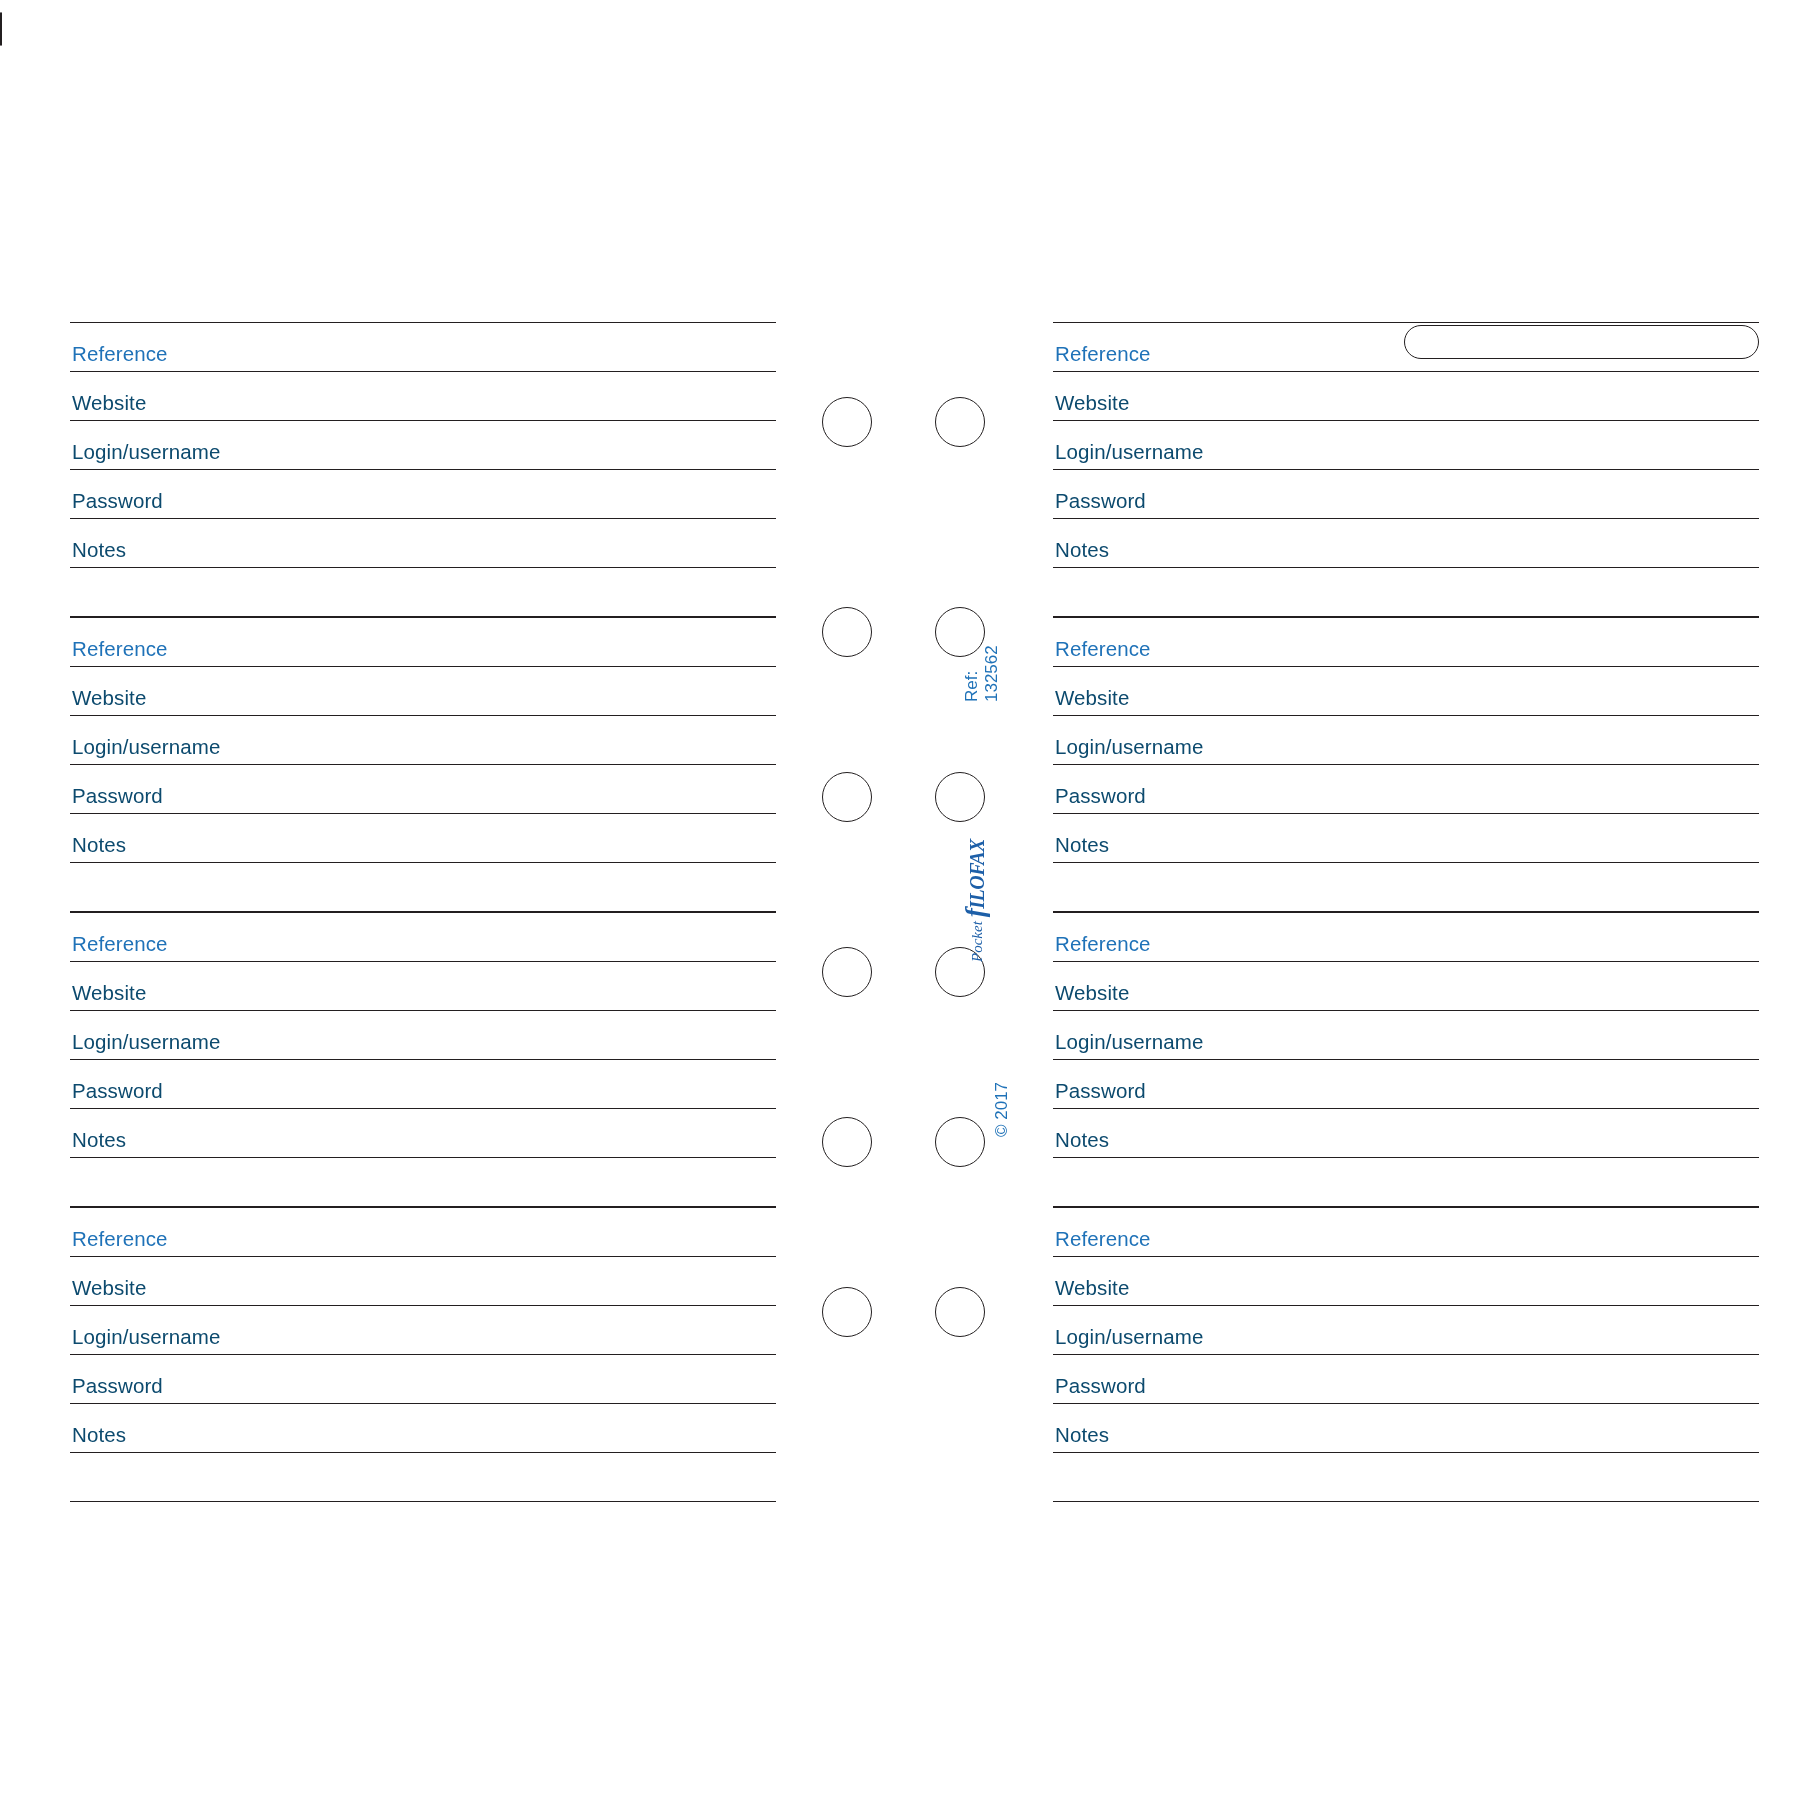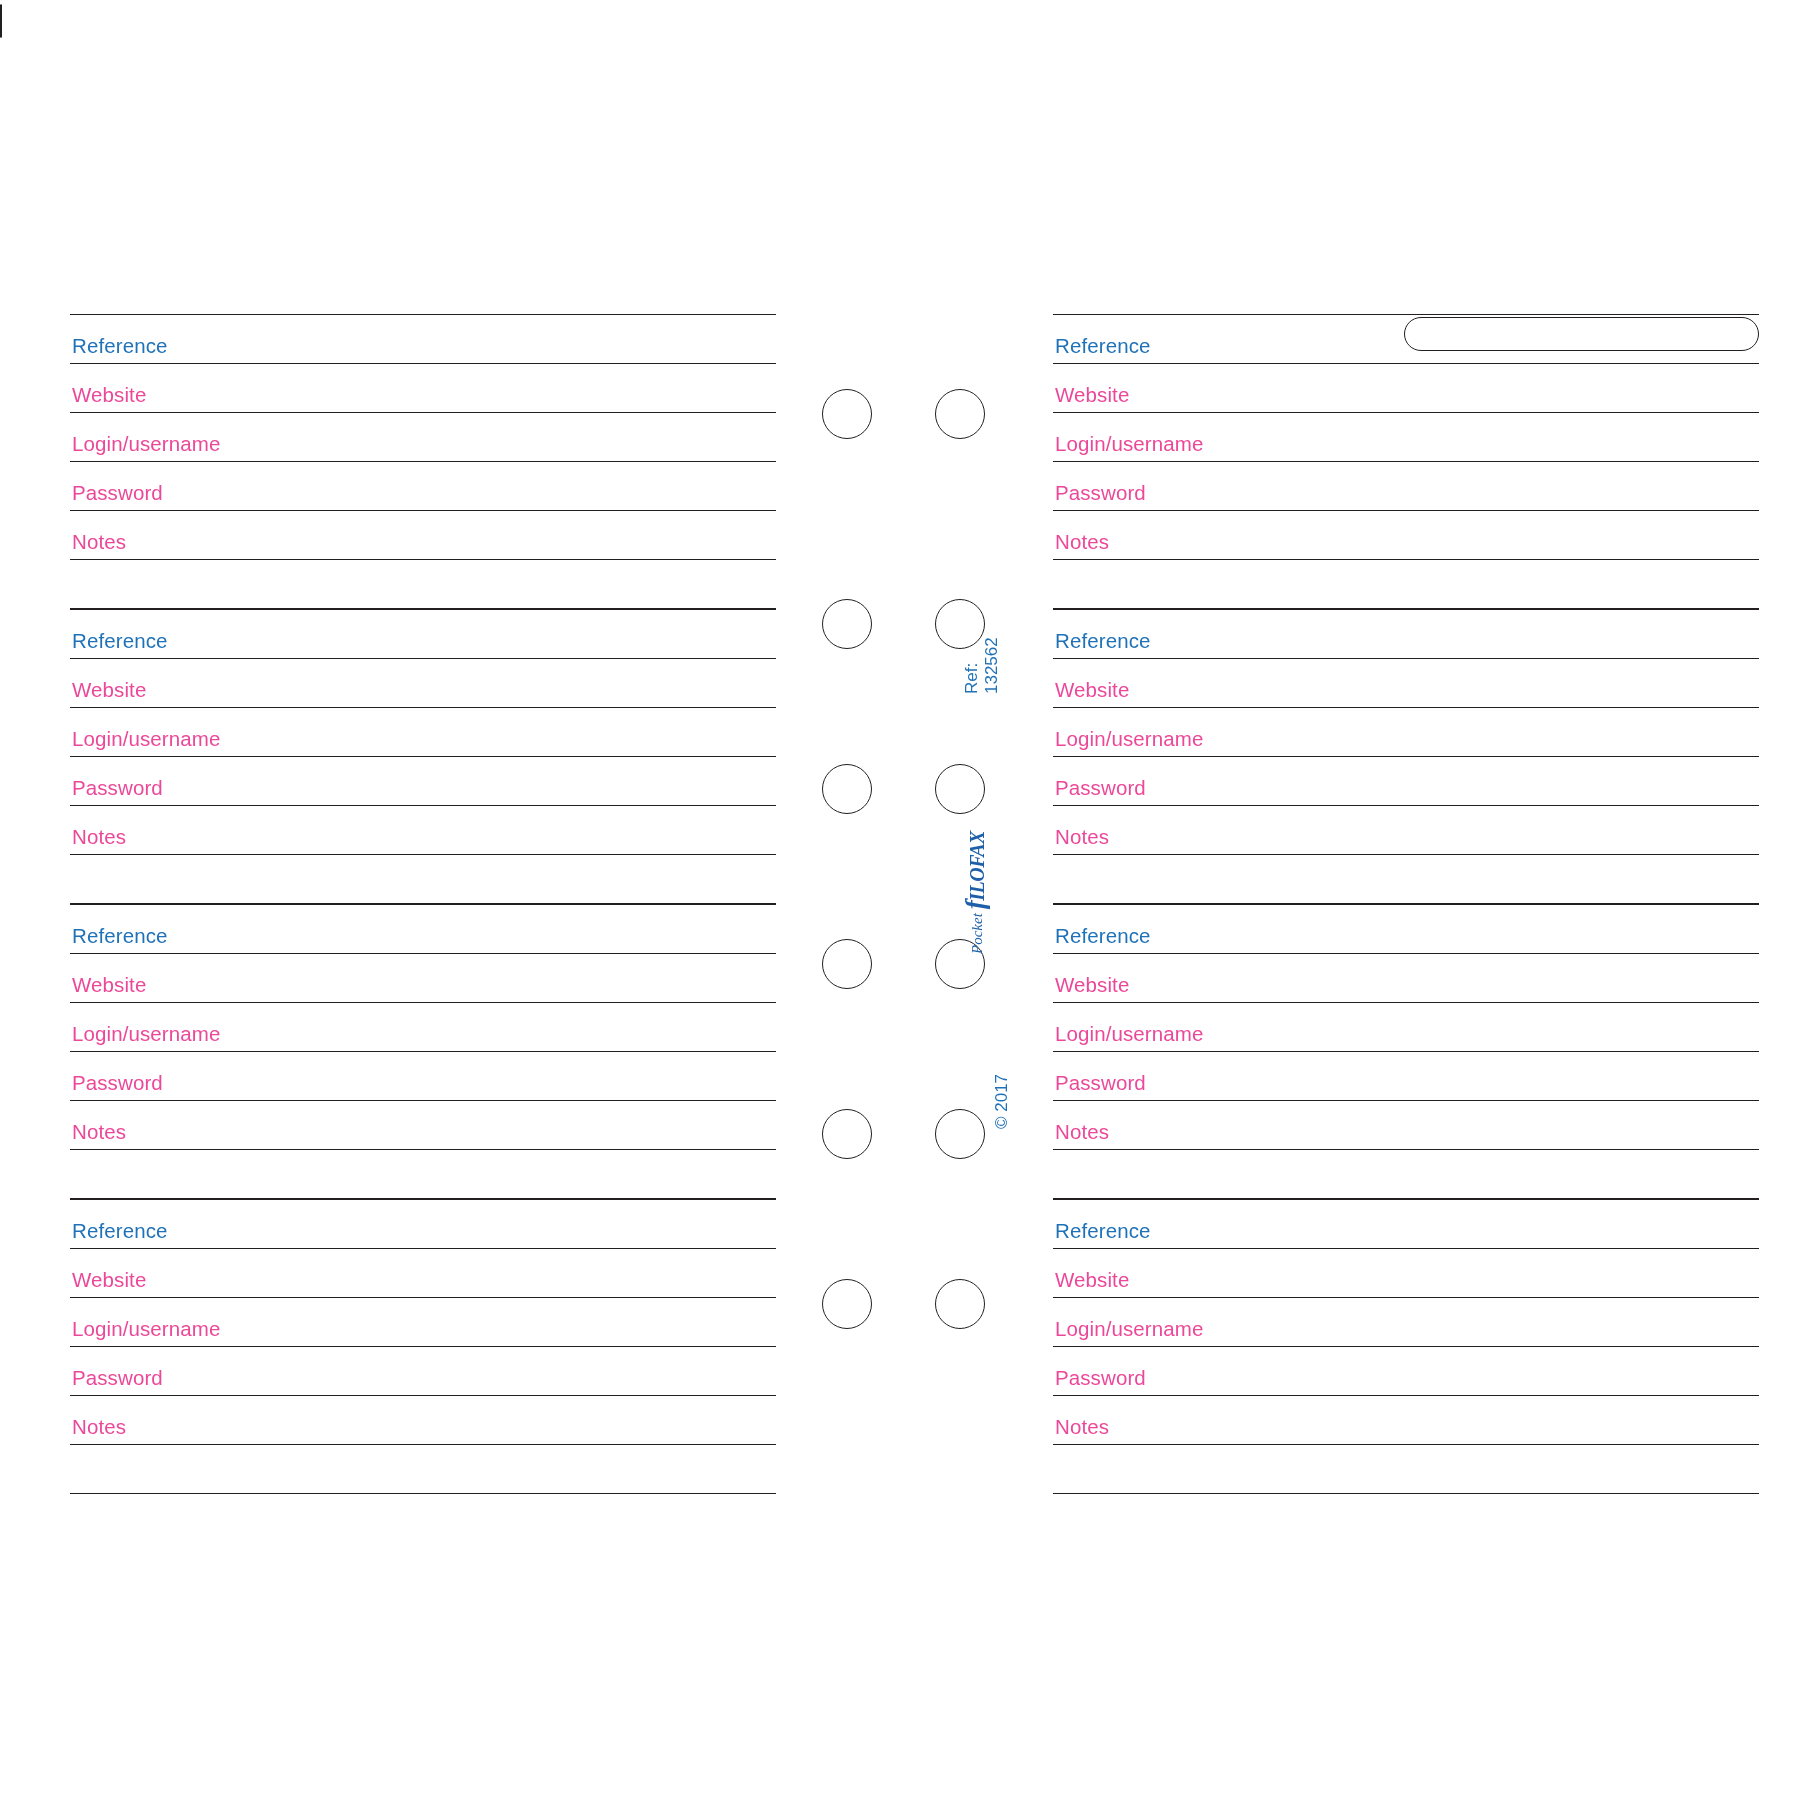--- a/index.html
+++ b/index.html
@@ -10,21 +10,21 @@
   body {
     width: 1820px;
     height: 1820px;
     font-family: "Liberation Sans", sans-serif;
     position: relative;
     overflow: hidden;
   }
 
   .page {
     position: absolute;
-    top: 4px;
+    top: 12px;
     left: 0;
     width: 1820px;
     height: 1524px;
   }
 
   
   .col {
     position: absolute;
     top: 310px;
   }
@@ -60,21 +60,21 @@
     height: 49px;
     box-sizing: border-box;
     border-bottom: 1.1px solid #231f20;
   }
   .field .label {
     position: absolute;
     left: 2px;
     bottom: 7px;
     font-size: 20.5px;
     line-height: 1;
-    color: #ec4899;
+    color: #0c4a6e;
     letter-spacing: 0.1px;
   }
   .field.ref .label {
     color: #1f72b8;
   }
   .field.blank { }
 
   
   .ring {
     position: absolute;

